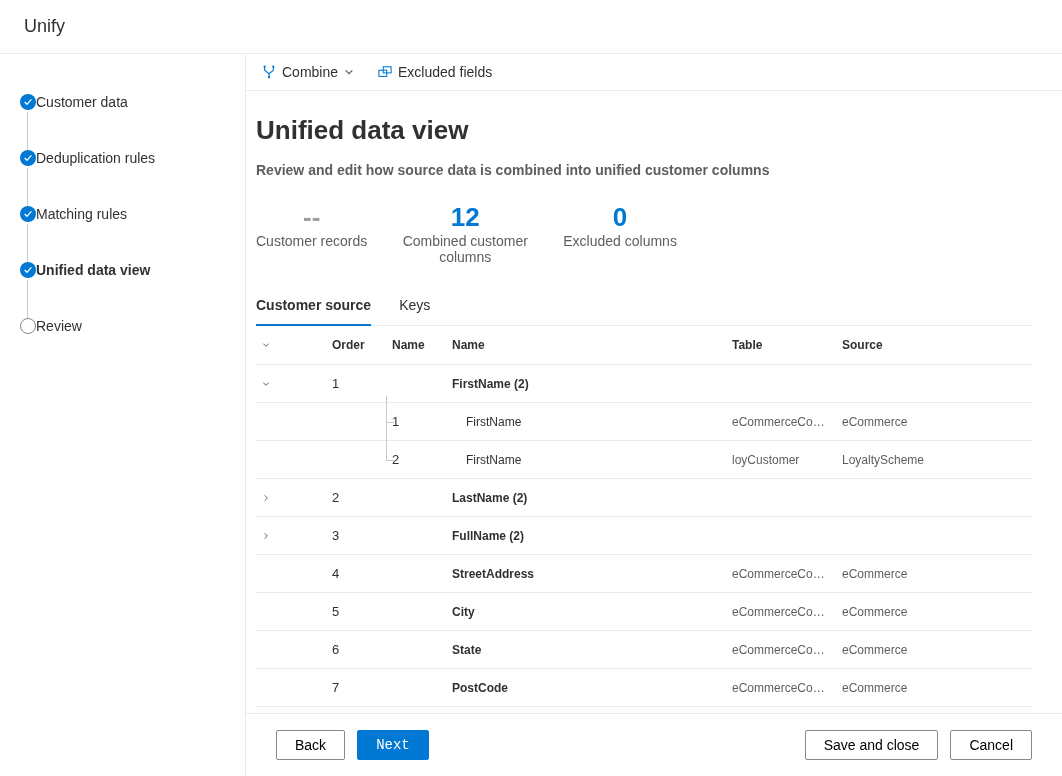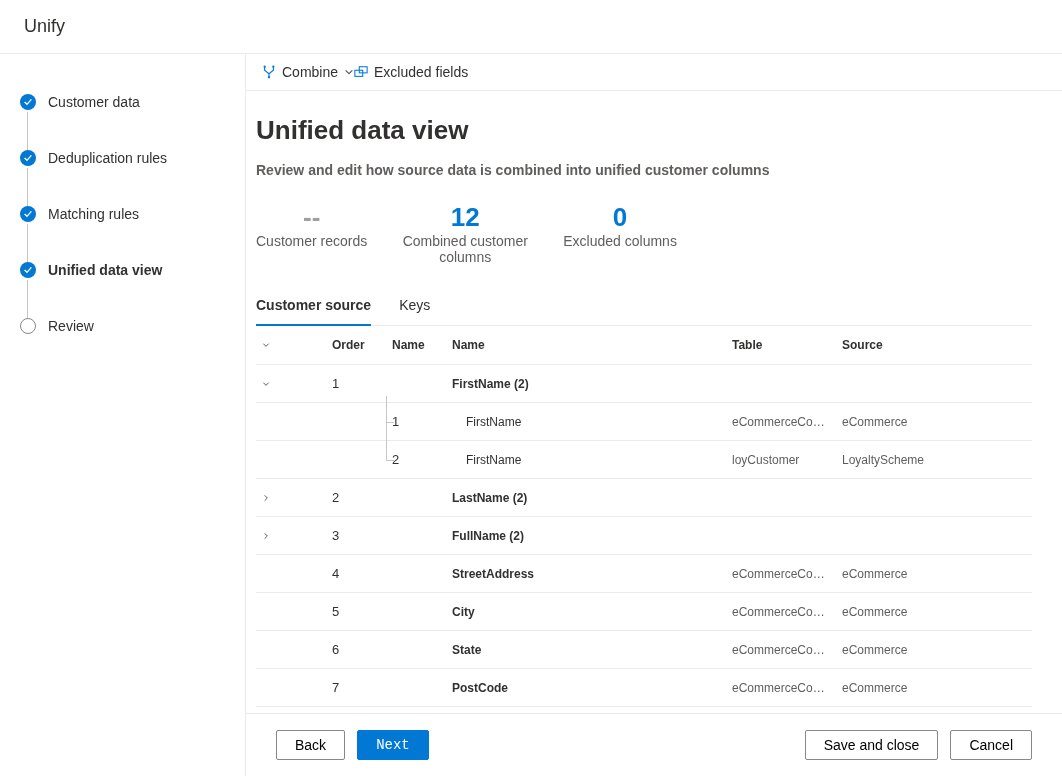--- a/index.html
+++ b/index.html
@@ -30,21 +30,20 @@
   overflow: hidden;
 }
 .sidebar {
   width: 245px;
   padding: 40px 20px;
   position: relative;
 }
 .step {
   display: flex;
   align-items: center;
-  gap: 12px;
   margin-bottom: 40px;
   cursor: pointer;
   position: relative;
 }
 .step-dot {
   width: 16px;
   height: 16px;
   border-radius: 50%;
   background: #0078d4;
   color: #fff;
@@ -78,20 +77,21 @@
 .main {
   flex: 1;
   display: flex;
   flex-direction: column;
   border-left: 1px solid #edebe9;
   overflow: hidden;
 }
 .toolbar {
   display: flex;
   align-items: center;
+  gap: 24px;
   padding: 10px 16px;
   border-bottom: 1px solid #edebe9;
 }
 .toolbar-item {
   display: inline-flex;
   align-items: center;
   gap: 6px;
   cursor: pointer;
   color: #323130;
 }

